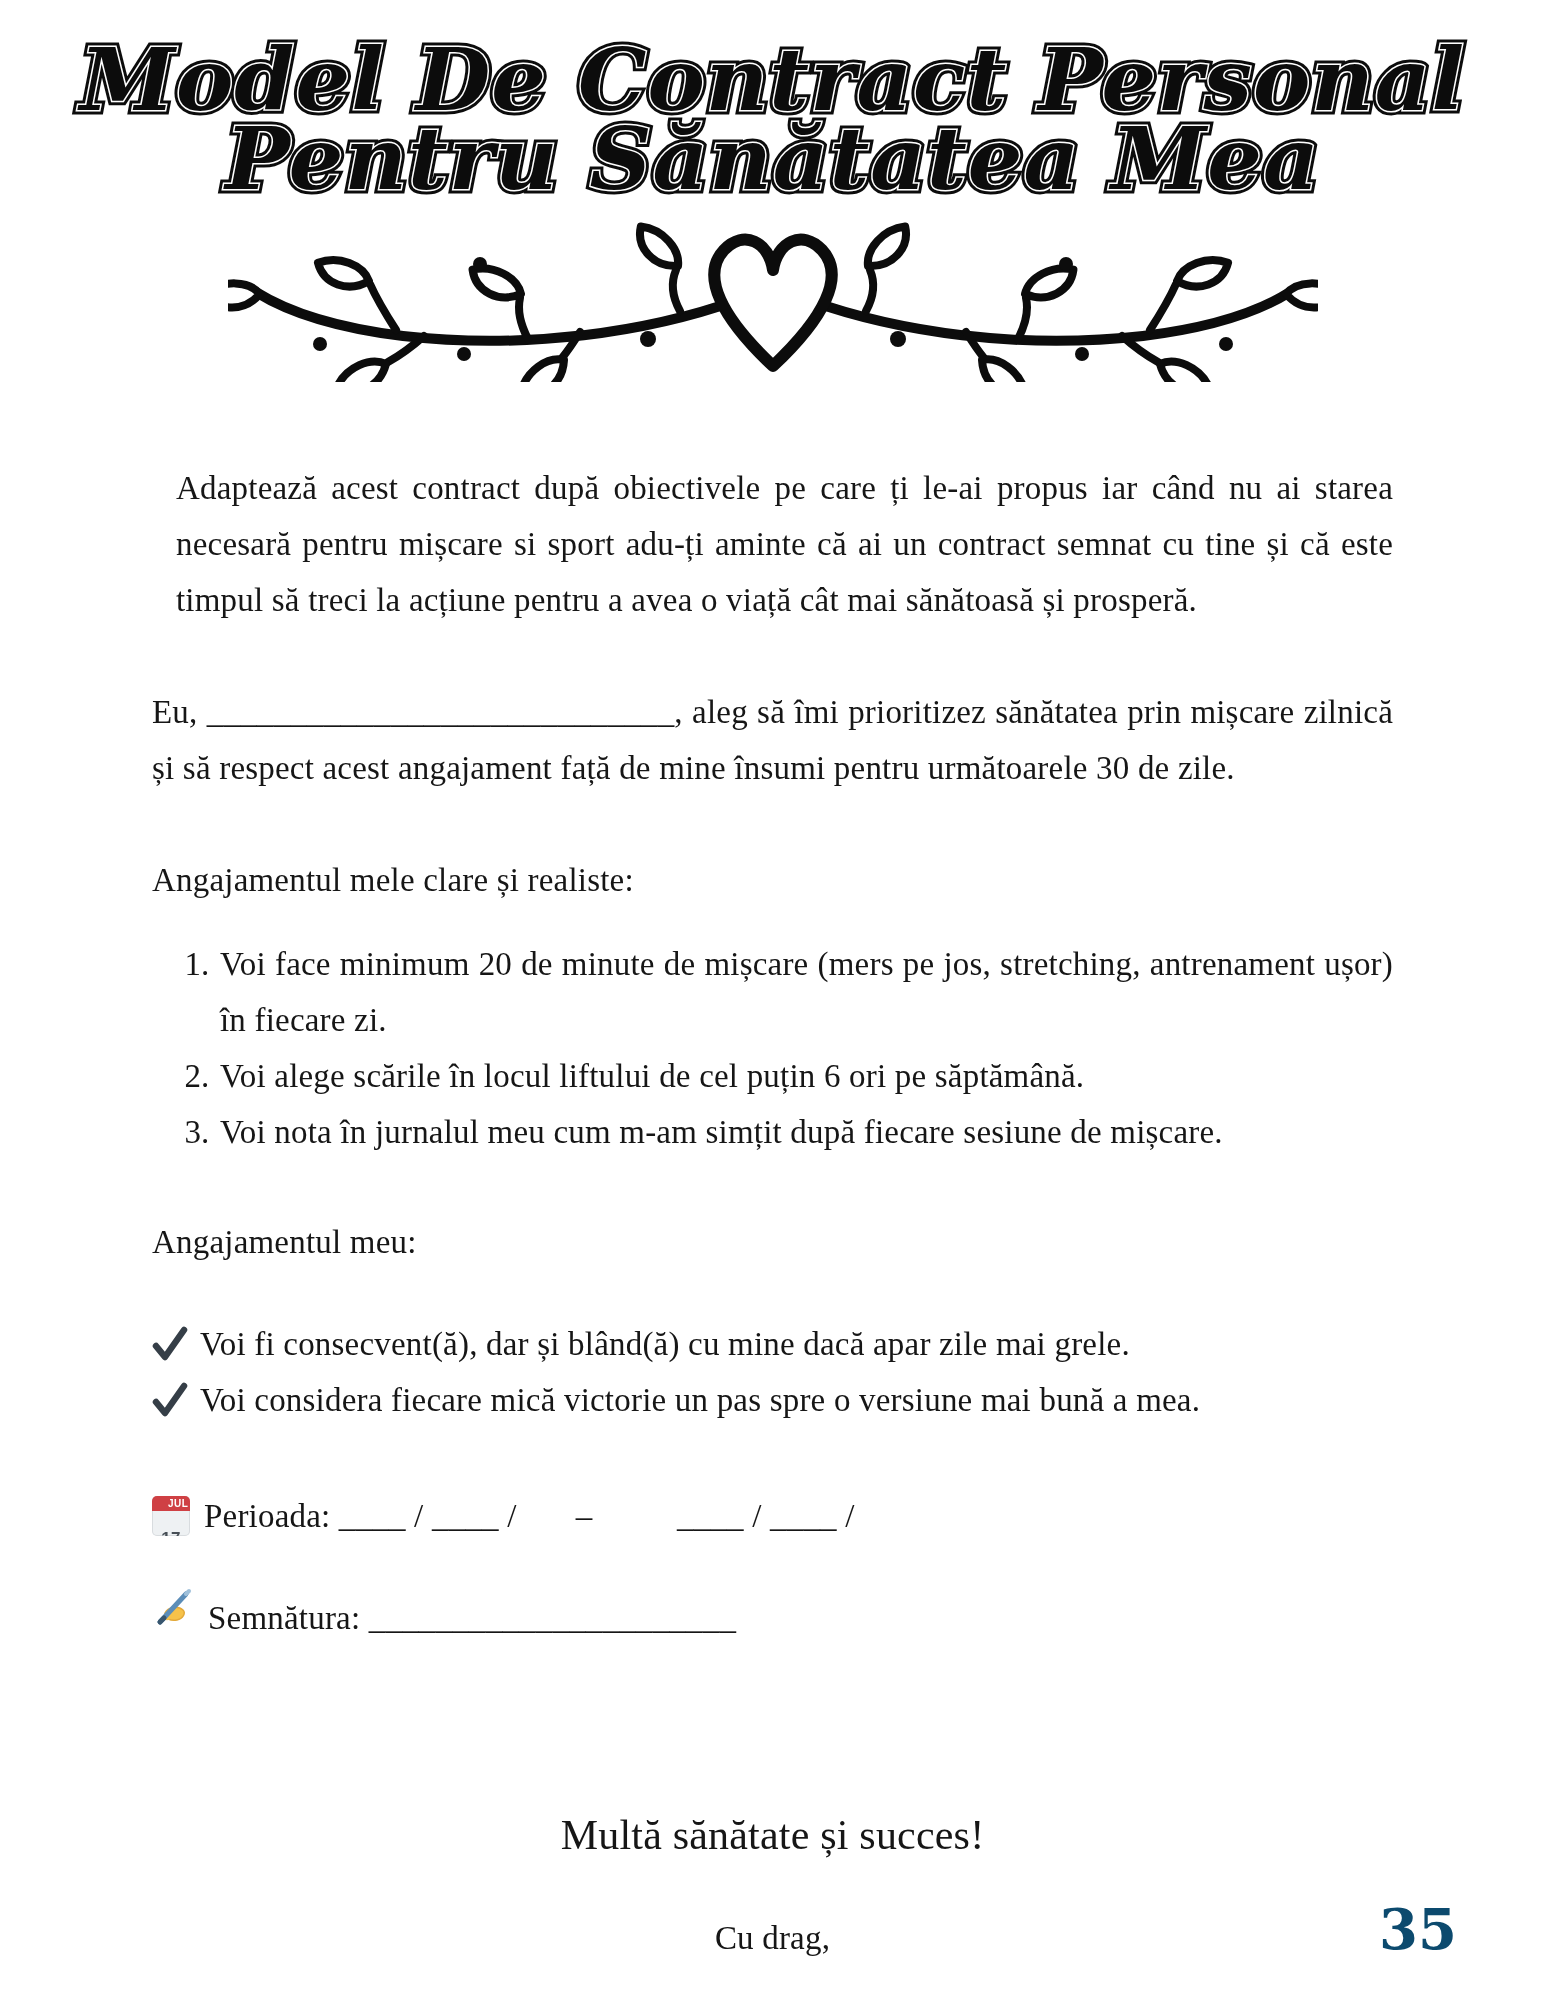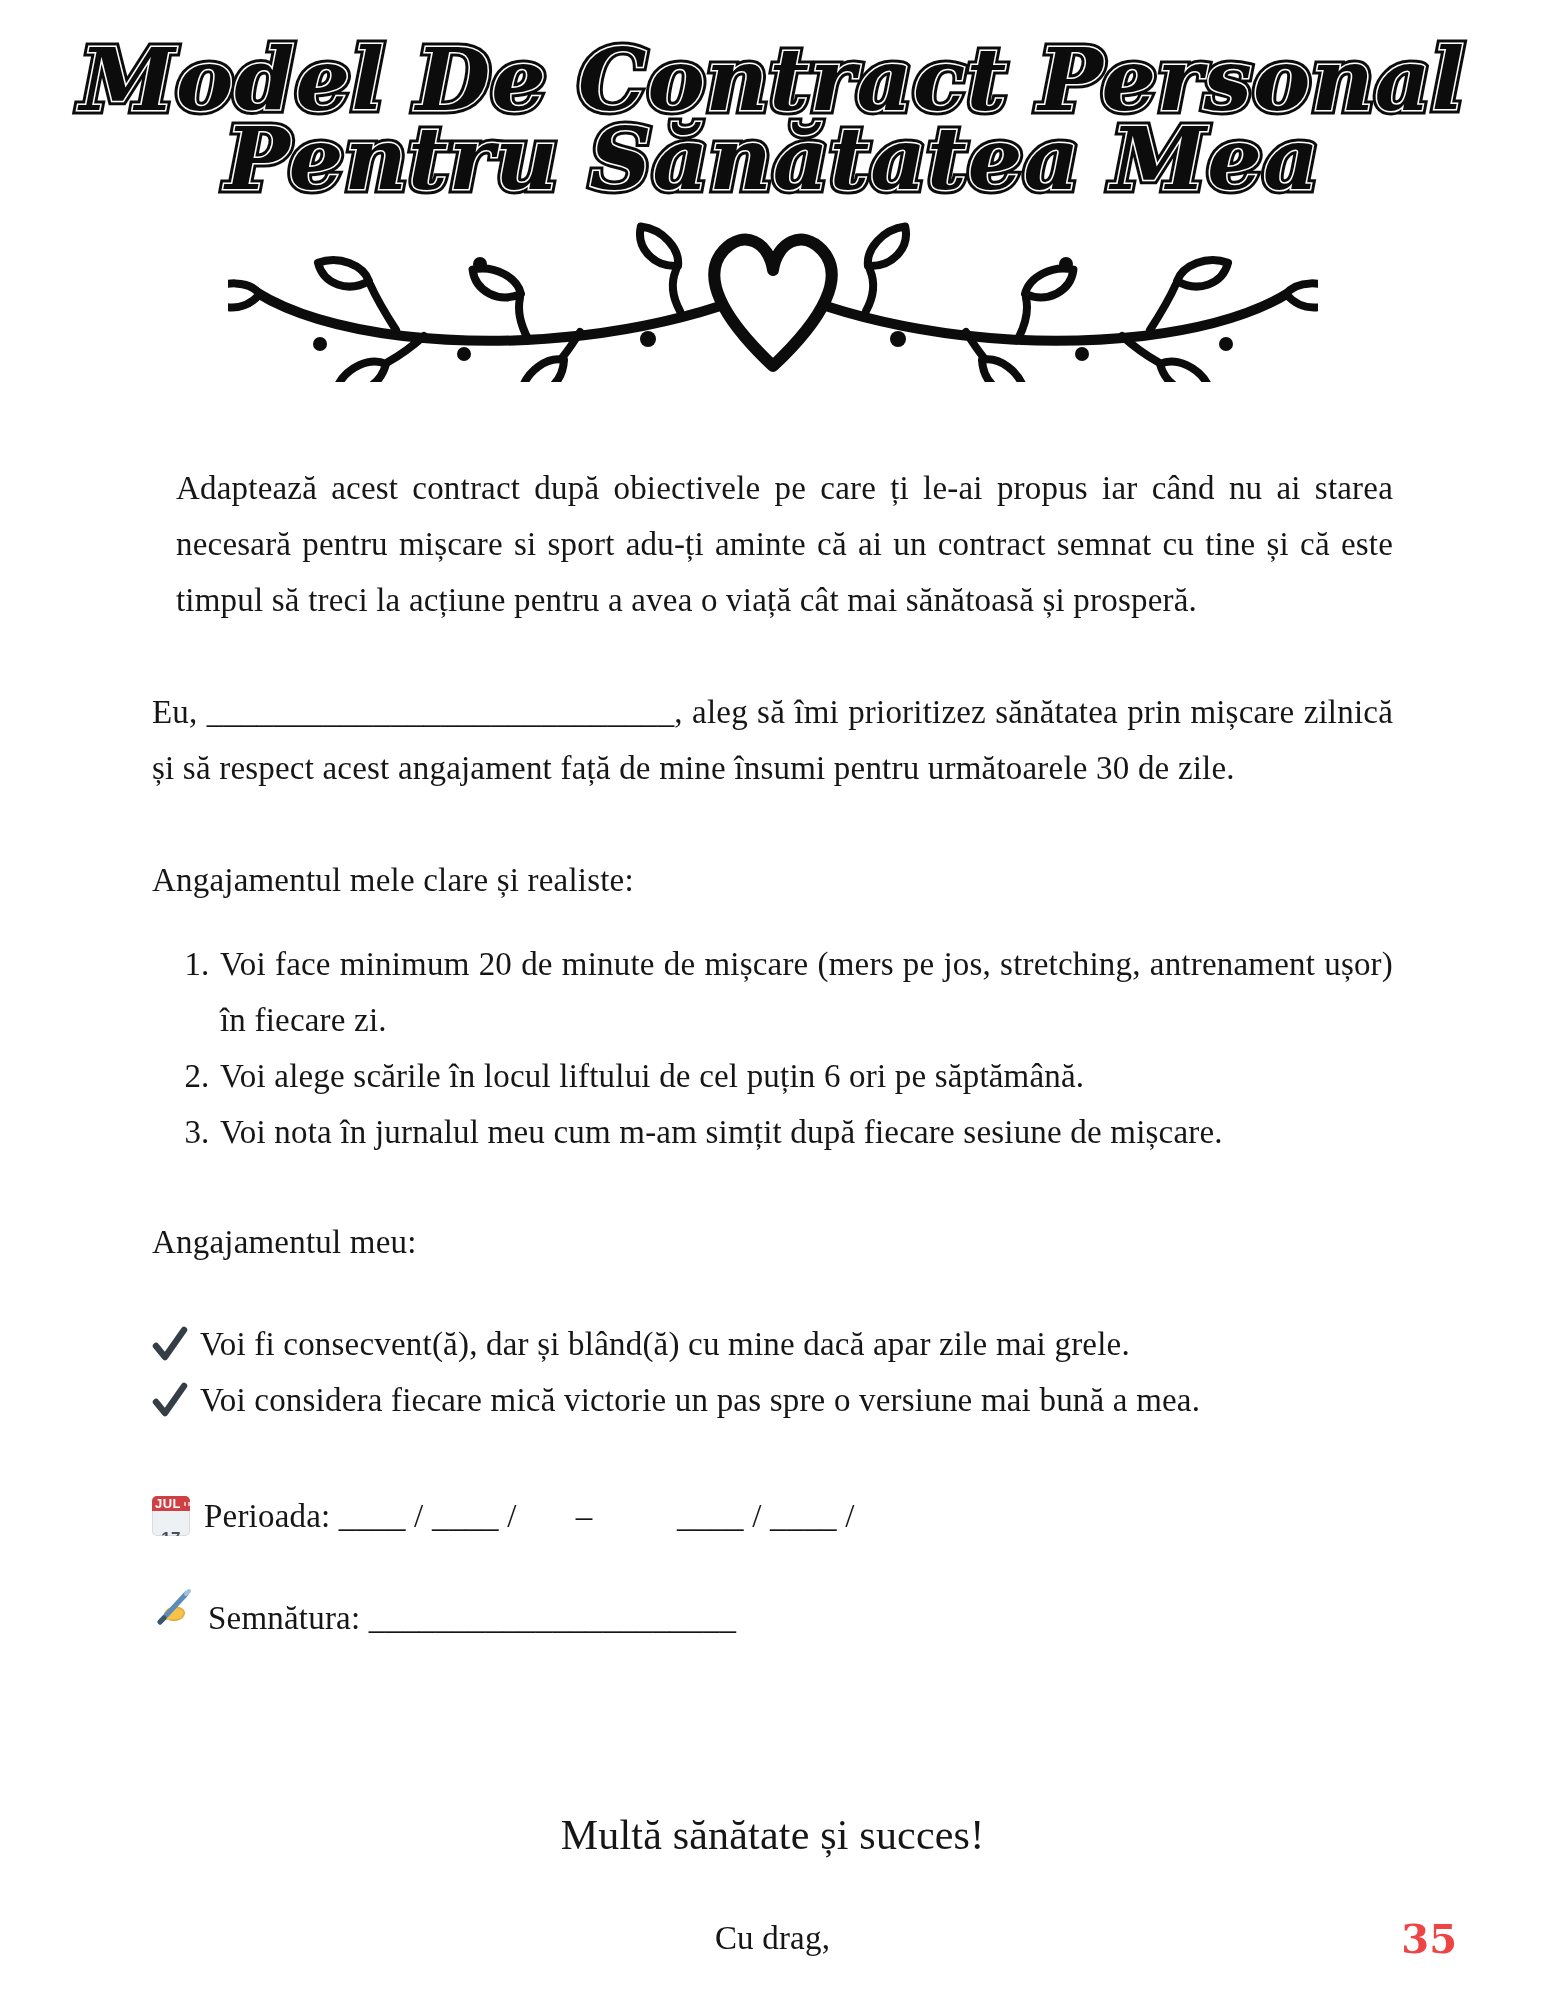--- a/index.html
+++ b/index.html
@@ -55,39 +55,39 @@
   .field-row .txt{white-space:pre;}
   .emoji{flex:0 0 auto;margin-right:14px;}
   .cal{
     width:38px;height:40px;border-radius:5px;overflow:hidden;
     background:#eef1f3;box-shadow:0 0 0 1px #d8dcdf inset;
     display:flex;flex-direction:column;
   }
   .cal-top{
     height:15px;background:#cf4044;color:#fff;
     font-family:"Liberation Sans", sans-serif;
-    font-size:13px;font-weight:bold;line-height:15px;
-    padding-left:3px;letter-spacing:0.5px;
+    font-size:10px;font-weight:bold;line-height:15px;
+    padding-left:16px;letter-spacing:0.5px;
     display:flex;align-items:center;gap:3px;
   }
   .cal-dots{display:inline-block;width:10px;height:4px;
     background:repeating-linear-gradient(90deg,#f3b9ba 0 2px,transparent 2px 4px);}
   .cal-day{
     flex:1;display:flex;align-items:center;justify-content:center;
     font-family:"Liberation Sans", sans-serif;
     font-size:17px;font-weight:bold;color:#474f56;
   }
   .sig-row{margin-top:44px;}
   
   .wish{margin-top:160px;text-align:center;font-size:42px;}
   .signoff{margin-top:50px;text-align:center;font-size:33px;line-height:50px;}
   .page-num{
     position:absolute;right:88px;bottom:38px;
     font-family:"DejaVu Serif", serif;
-    font-weight:bold;font-size:40px;color:#ef4444;
+    font-weight:bold;font-size:56px;color:#0c4a6e;
   }
 </style>
 </head>
 <body>
 
 <div class="page">
 
   <div class="title-block">
     <div class="t-line">
       <span class="t-back">Model De Contract Personal</span>

